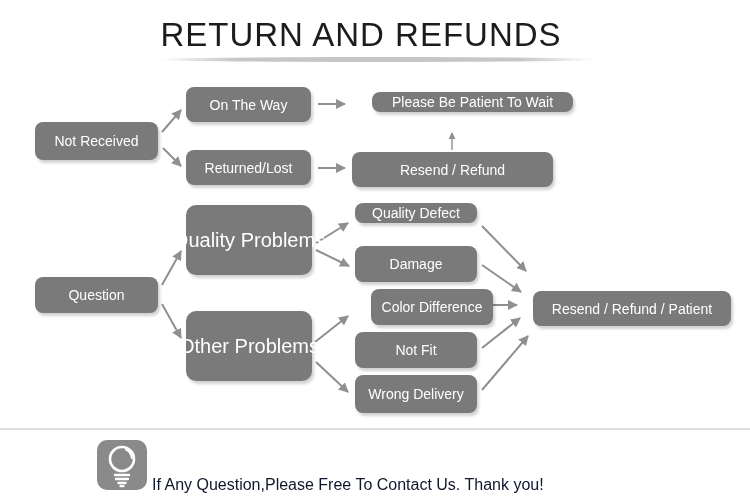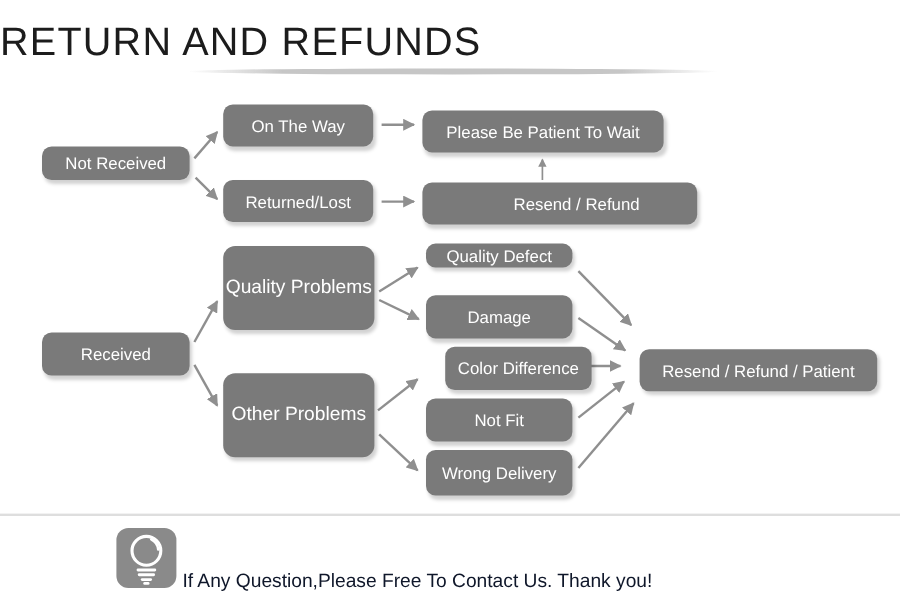--- a/index.html
+++ b/index.html
@@ -6,20 +6,21 @@
   #canvas{
     position:relative;
     width:750px;height:500px;
     background:#ffffff;
     font-family:"Liberation Sans",sans-serif;
     overflow:hidden;
   }
   .title{
     position:absolute;
     left:0;top:16px;width:722px;
+    text-align:center;
     font-size:33px;
     font-weight:400;
     letter-spacing:1px;
     color:#1c1c1c;
     white-space:nowrap;
   }
   .title-shadow{
     position:absolute;
     left:156px;top:57px;width:442px;height:5px;
     border-radius:50%;
@@ -30,21 +31,21 @@
     position:absolute;
     background:#7a7a7a;
     color:#ffffff;
     border-radius:8px;
     display:flex;align-items:center;justify-content:center;
     font-size:14px;
     text-align:right;
     box-shadow:2px 3px 3px rgba(0,0,0,0.18);
     white-space:nowrap;
   }
-  .node.tall{border-radius:10px;font-size:16px;}
+  .node.tall{border-radius:10px;font-size:20px;}
   svg.arrows{position:absolute;left:0;top:0;}
   .edge{stroke:#8f8f8f;stroke-width:2;fill:none;}
   .edge.thin{stroke-width:1.4;}
   .footer-divider{
     position:absolute;left:0;top:428px;width:750px;height:2px;
     background:#dedede;
   }
   .footer-icon{
     position:absolute;left:97px;top:440px;width:50px;height:50px;
     background:#8a8a8a;border-radius:10px;
@@ -85,26 +86,26 @@
     <line class="edge" x1="316" y1="250" x2="349" y2="266" marker-end="url(#ah)"></line>
     <line class="edge" x1="315" y1="342" x2="348" y2="316" marker-end="url(#ah)"></line>
     <line class="edge" x1="316" y1="362" x2="348" y2="392" marker-end="url(#ah)"></line>
     <line class="edge" x1="482" y1="226" x2="526" y2="271" marker-end="url(#ah)"></line>
     <line class="edge" x1="482" y1="265" x2="521" y2="292" marker-end="url(#ah)"></line>
     <line class="edge" x1="483" y1="305" x2="517" y2="305" marker-end="url(#ah)"></line>
     <line class="edge" x1="482" y1="348" x2="520" y2="318" marker-end="url(#ah)"></line>
     <line class="edge" x1="482" y1="390" x2="528" y2="336" marker-end="url(#ah)"></line>
   </svg>
 
-  <div class="node" style="left:35px;top:122px;width:123px;height:28px;">Not Received</div>
+  <div class="node" style="left:35px;top:122px;width:123px;height:38px;">Not Received</div>
   <div class="node" style="left:186px;top:87px;width:125px;height:35px;">On The Way</div>
-  <div class="node" style="left:352px;top:92px;width:201px;height:35px;">Please Be Patient To Wait</div>
+  <div class="node" style="left:372px;top:92px;width:201px;height:20px;">Please Be Patient To Wait</div>
   <div class="node" style="left:186px;top:150px;width:125px;height:35px;">Returned/Lost</div>
-  <div class="node" style="left:352px;top:152px;width:201px;height:35px;padding-left:28px;">Resend / Refund</div>
-  <div class="node" style="left:35px;top:277px;width:123px;height:36px;">Received</div>
+  <div class="node" style="left:352px;top:152px;width:201px;height:35px;">Resend / Refund</div>
+  <div class="node" style="left:35px;top:277px;width:123px;height:36px;">Question</div>
   <div class="node tall" style="left:186px;top:205px;width:126px;height:70px;">Quality Problems</div>
   <div class="node tall" style="left:186px;top:311px;width:126px;height:70px;">Other Problems</div>
   <div class="node" style="left:355px;top:203px;width:122px;height:20px;">Quality Defect</div>
   <div class="node" style="left:355px;top:246px;width:122px;height:36px;">Damage</div>
   <div class="node" style="left:355px;top:289px;width:122px;height:36px;margin-left:16px;">Color Difference</div>
   <div class="node" style="left:355px;top:332px;width:122px;height:36px;">Not Fit</div>
   <div class="node" style="left:355px;top:375px;width:122px;height:38px;">Wrong Delivery</div>
   <div class="node" style="left:533px;top:291px;width:198px;height:35px;">Resend / Refund / Patient</div>
 
   <div class="footer-divider"></div>

